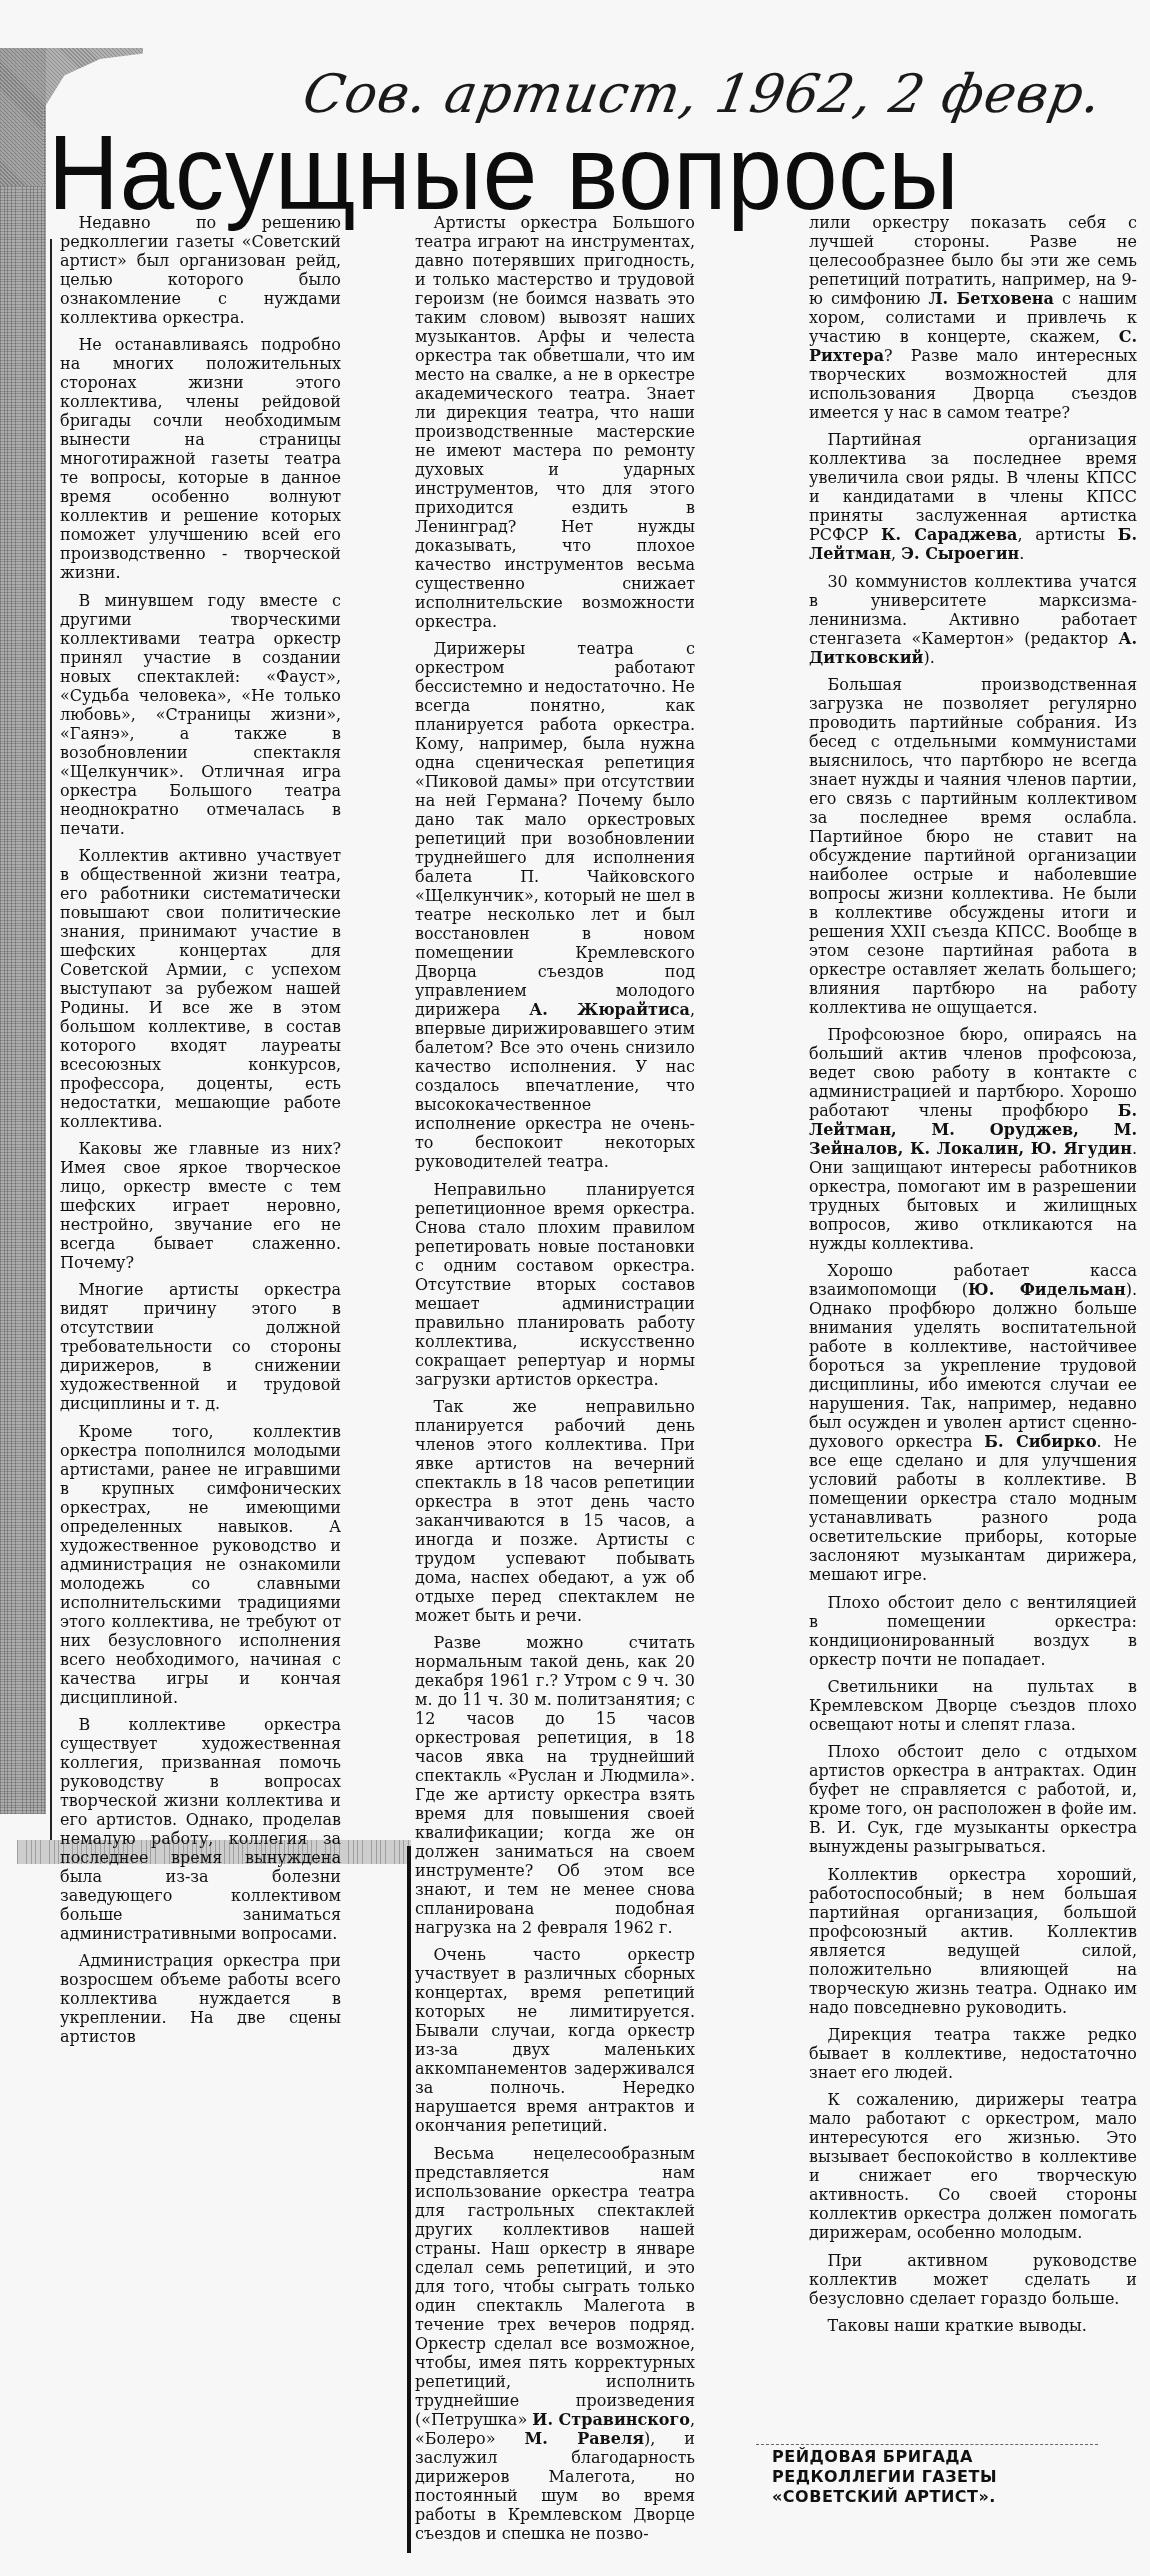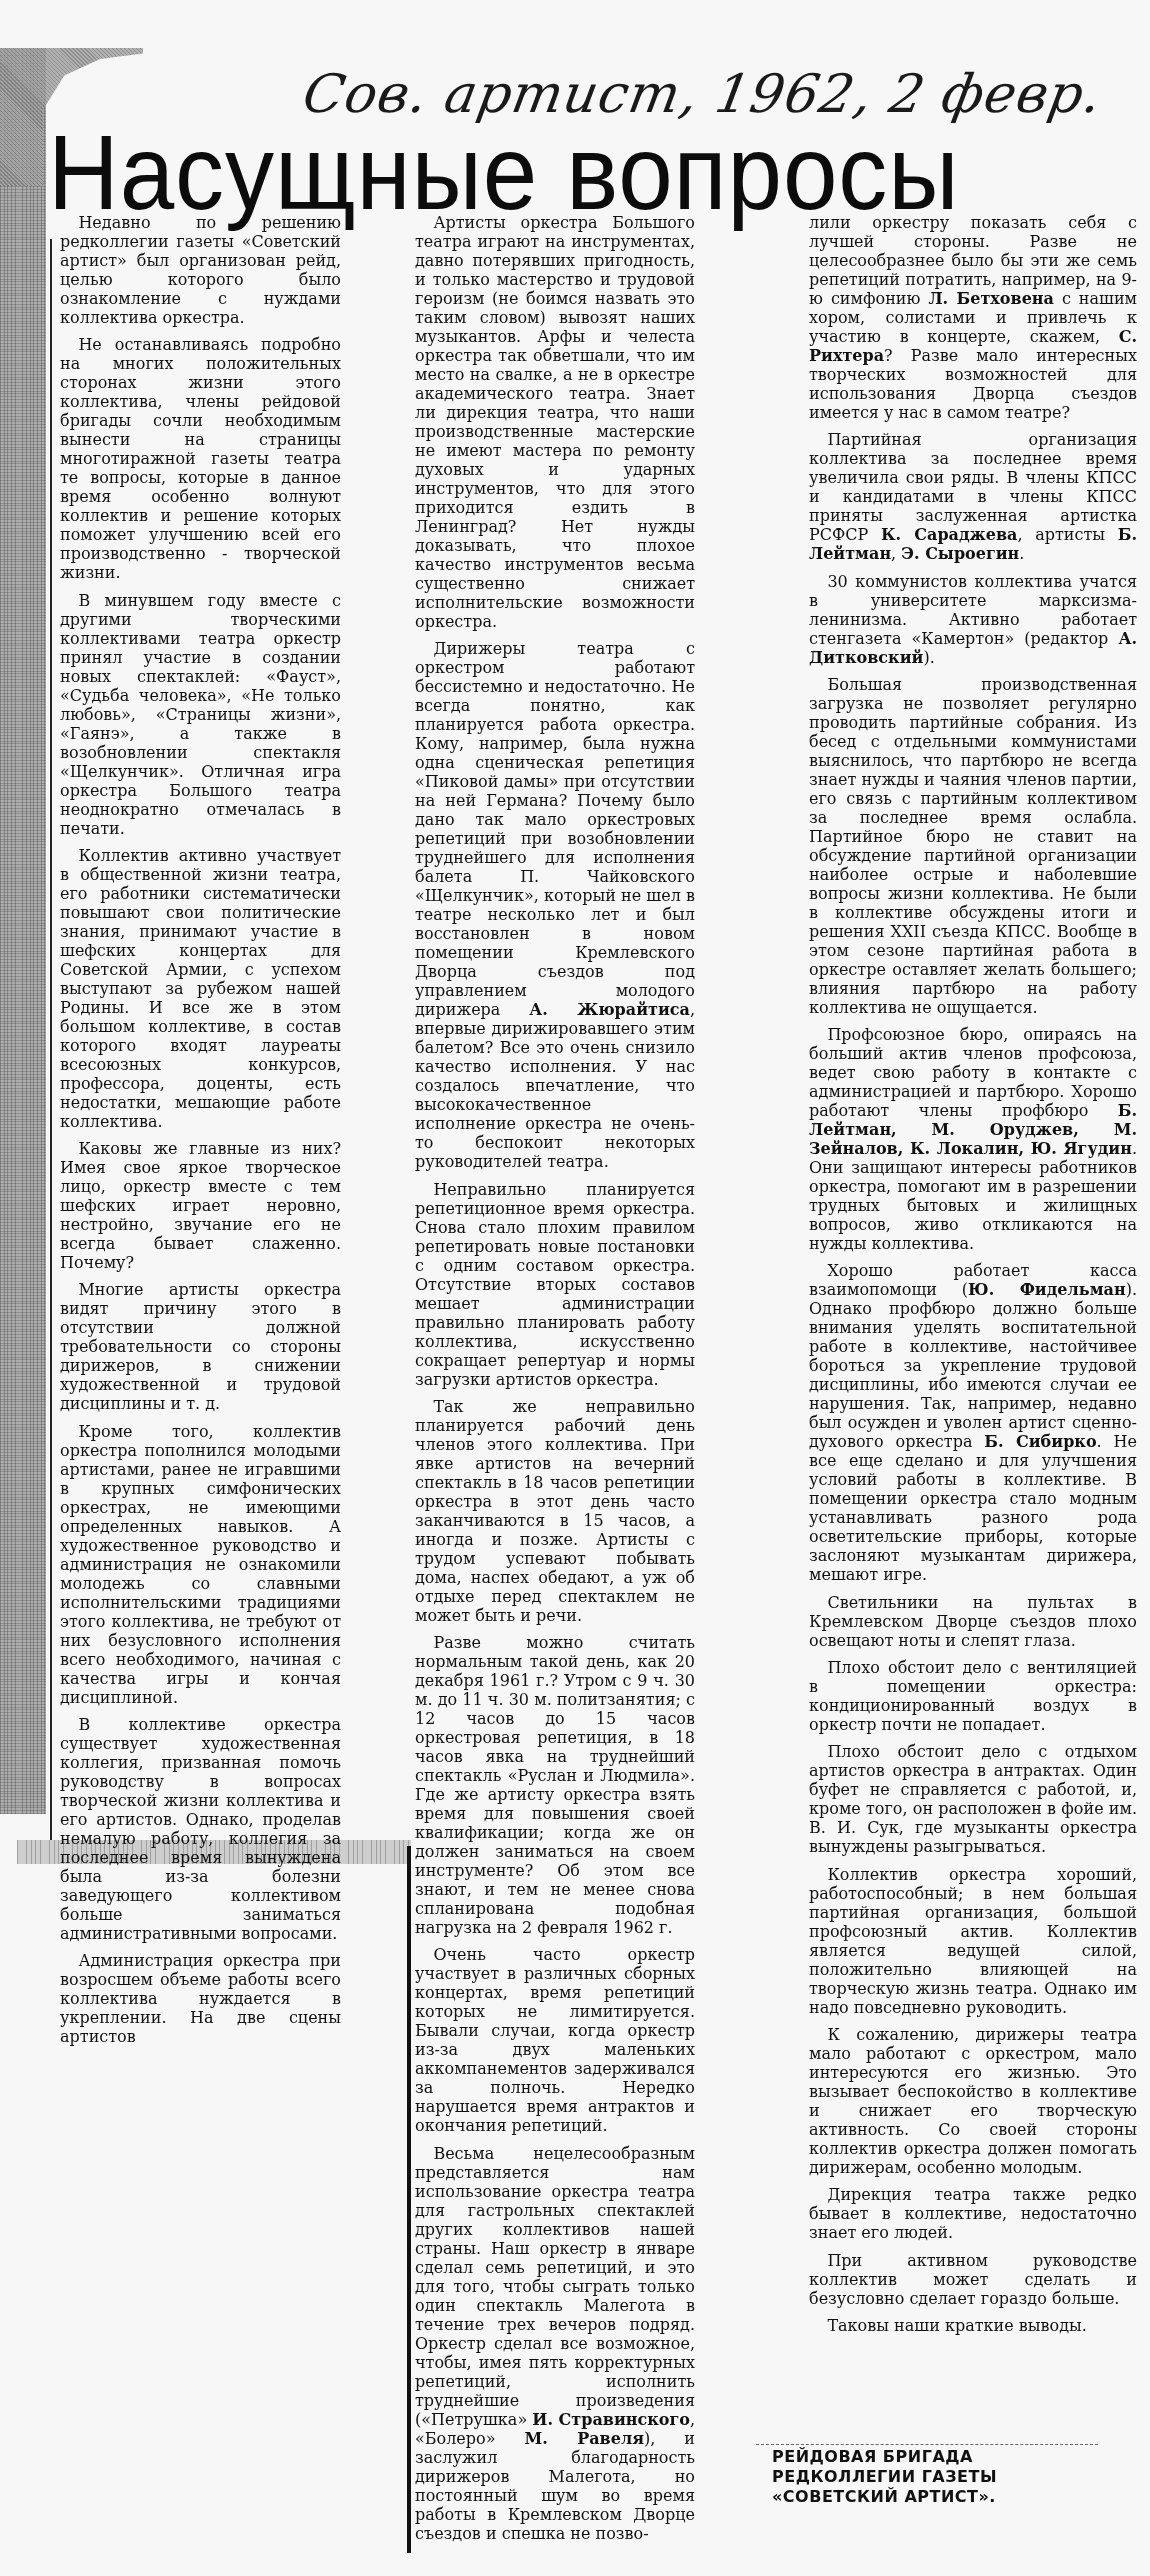--- a/index.html
+++ b/index.html
@@ -98,25 +98,25 @@
     <p><span>Очень часто оркестр участвует в различных сборных концертах, время репетиций которых не лимитируется. Бывали случаи, когда оркестр из-за двух маленьких аккомпанементов задерживался за полночь. Нередко нарушается время антрактов и окончания репетиций.</span></p>
     <p><span>Весьма нецелесообразным представляется нам использование оркестра театра для гастрольных спектаклей других коллективов нашей страны. Наш оркестр в январе сделал семь репетиций, и это для того, чтобы сыграть только один спектакль Малегота в течение трех вечеров подряд. Оркестр сделал все возможное, чтобы, имея пять корректурных репетиций, исполнить труднейшие произведения («Петрушка» </span><b>И. Стравинского</b><span>, «Болеро» </span><b>М. Равеля</b><span>), и заслужил благодарность дирижеров Малегота, но постоянный шум во время работы в Кремлевском Дворце съездов и спешка не позво-</span></p>
   </div>
 <div class="col col3">
     <p class="cont"><span>лили оркестру показать себя с лучшей стороны. Разве не целесообразнее было бы эти же семь репетиций потратить, например, на 9-ю симфонию </span><b>Л. Бетховена</b><span> с нашим хором, солистами и привлечь к участию в концерте, скажем, </span><b>С. Рихтера</b><span>? Разве мало интересных творческих возможностей для использования Дворца съездов имеется у нас в самом театре?</span></p>
     <p><span>Партийная организация коллектива за последнее время увеличила свои ряды. В члены КПСС и кандидатами в члены КПСС приняты заслуженная артистка РСФСР </span><b>К. Сараджева</b><span>, артисты </span><b>Б. Лейтман</b><span>, </span><b>Э. Сыроегин</b><span>.</span></p>
     <p><span>30 коммунистов коллектива учатся в университете марксизма-ленинизма. Активно работает стенгазета «Камертон» (редактор </span><b>А. Дитковский</b><span>).</span></p>
     <p><span>Большая производственная загрузка не позволяет регулярно проводить партийные собрания. Из бесед с отдельными коммунистами выяснилось, что партбюро не всегда знает нужды и чаяния членов партии, его связь с партийным коллективом за последнее время ослабла. Партийное бюро не ставит на обсуждение партийной организации наиболее острые и наболевшие вопросы жизни коллектива. Не были в коллективе обсуждены итоги и решения XXII съезда КПСС. Вообще в этом сезоне партийная работа в оркестре оставляет желать большего; влияния партбюро на работу коллектива не ощущается.</span></p>
     <p><span>Профсоюзное бюро, опираясь на больший актив членов профсоюза, ведет свою работу в контакте с администрацией и партбюро. Хорошо работают члены профбюро </span><b>Б. Лейтман, М. Оруджев, М. Зейналов, К. Локалин, Ю. Ягудин</b><span>. Они защищают интересы работников оркестра, помогают им в разрешении трудных бытовых и жилищных вопросов, живо откликаются на нужды коллектива.</span></p>
     <p><span>Хорошо работает касса взаимопомощи (</span><b>Ю. Фидельман</b><span>). Однако профбюро должно больше внимания уделять воспитательной работе в коллективе, настойчивее бороться за укрепление трудовой дисциплины, ибо имеются случаи ее нарушения. Так, например, недавно был осужден и уволен артист сценно-духового оркестра </span><b>Б. Сибирко</b><span>. Не все еще сделано и для улучшения условий работы в коллективе. В помещении оркестра стало модным устанавливать разного рода осветительские приборы, которые заслоняют музыкантам дирижера, мешают игре.</span></p>
+    <p><span>Плохо обстоит дело с вентиляцией в помещении оркестра: кондиционированный воздух в оркестр почти не попадает.</span></p>
     <p><span>Светильники на пультах в Кремлевском Дворце съездов плохо освещают ноты и слепят глаза.</span></p>
-    <p><span>Плохо обстоит дело с вентиляцией в помещении оркестра: кондиционированный воздух в оркестр почти не попадает.</span></p>
     <p><span>Плохо обстоит дело с отдыхом артистов оркестра в антрактах. Один буфет не справляется с работой, и, кроме того, он расположен в фойе им. В. И. Сук, где музыканты оркестра вынуждены разыгрываться.</span></p>
     <p><span>Коллектив оркестра хороший, работоспособный; в нем большая партийная организация, большой профсоюзный актив. Коллектив является ведущей силой, положительно влияющей на творческую жизнь театра. Однако им надо повседневно руководить.</span></p>
+    <p><span>Дирекция театра также редко бывает в коллективе, недостаточно знает его людей.</span></p>
     <p><span>К сожалению, дирижеры театра мало работают с оркестром, мало интересуются его жизнью. Это вызывает беспокойство в коллективе и снижает его творческую активность. Со своей стороны коллектив оркестра должен помогать дирижерам, особенно молодым.</span></p>
-    <p><span>Дирекция театра также редко бывает в коллективе, недостаточно знает его людей.</span></p>
     <p><span>При активном руководстве коллектив может сделать и безусловно сделает гораздо больше.</span></p>
     <p><span>Таковы наши краткие выводы.</span></p>
   </div>
 
 <div class="sig-rule"></div>
 <div class="signature">РЕЙДОВАЯ БРИГАДА РЕДКОЛЛЕГИИ ГАЗЕТЫ «СОВЕТСКИЙ АРТИСТ».</div>
 
 
 </body></html>

